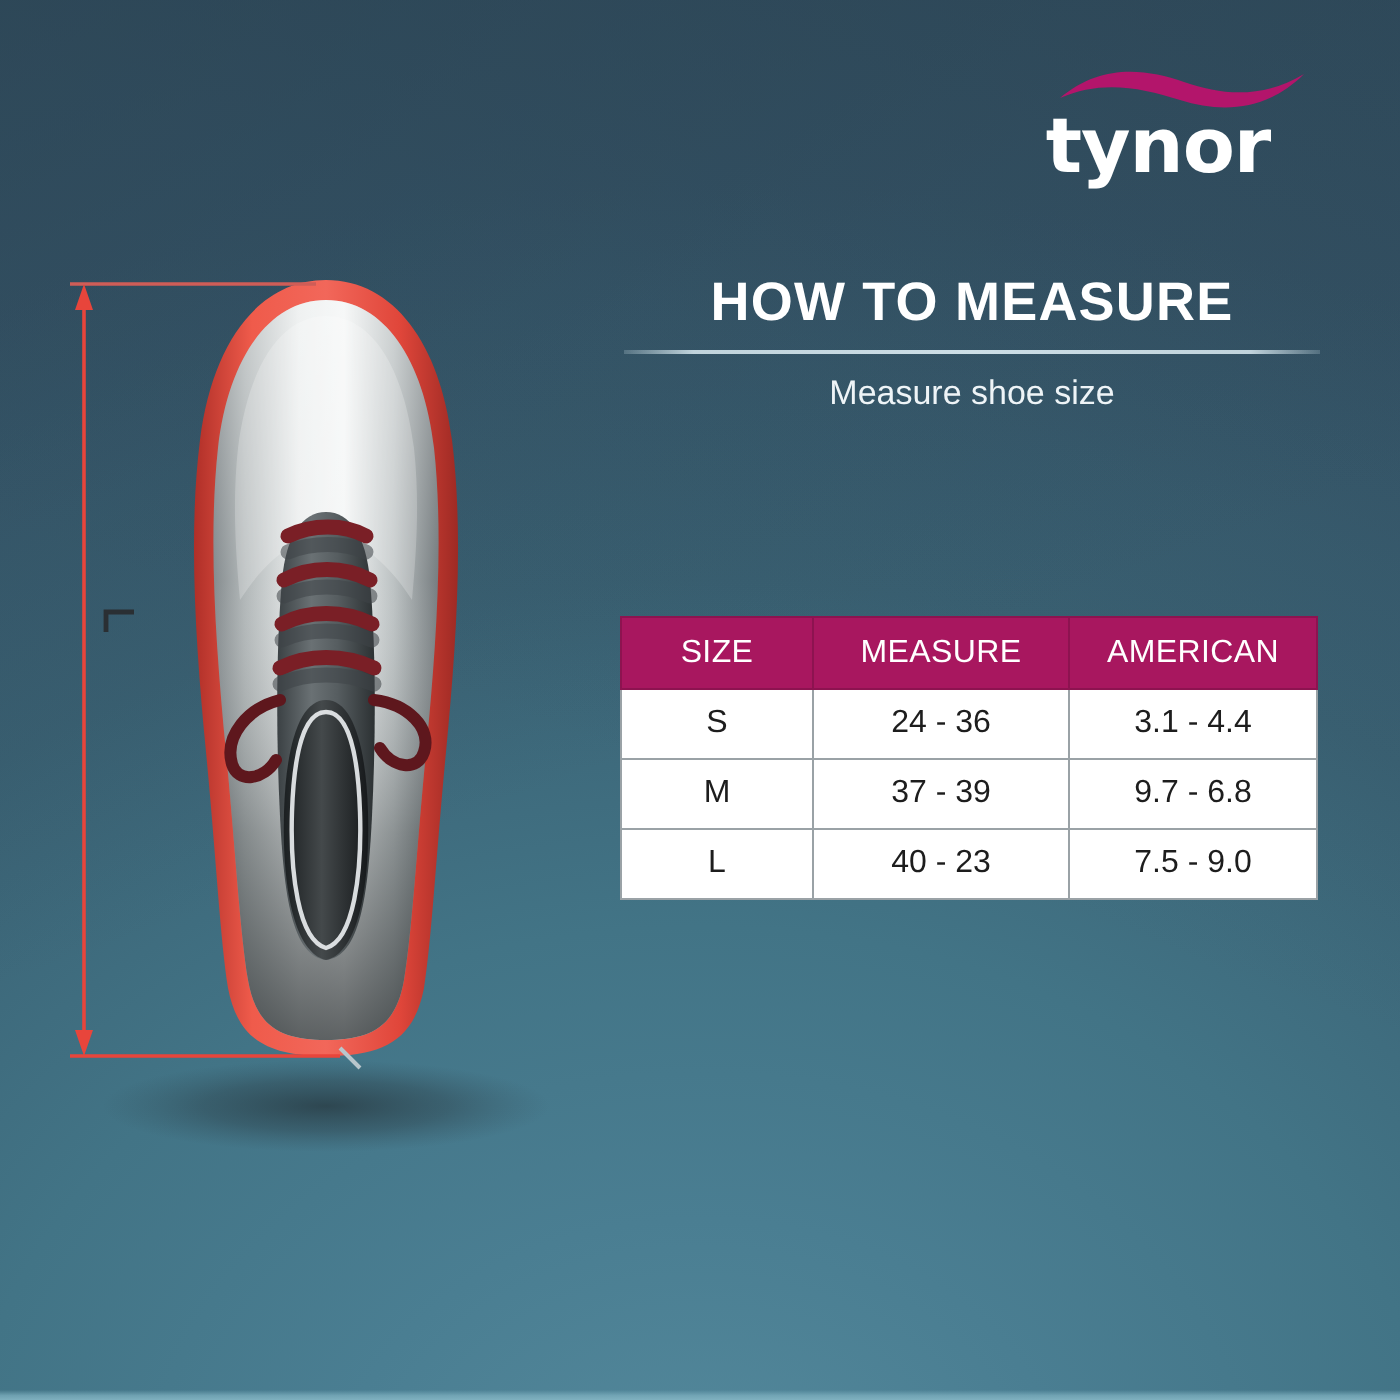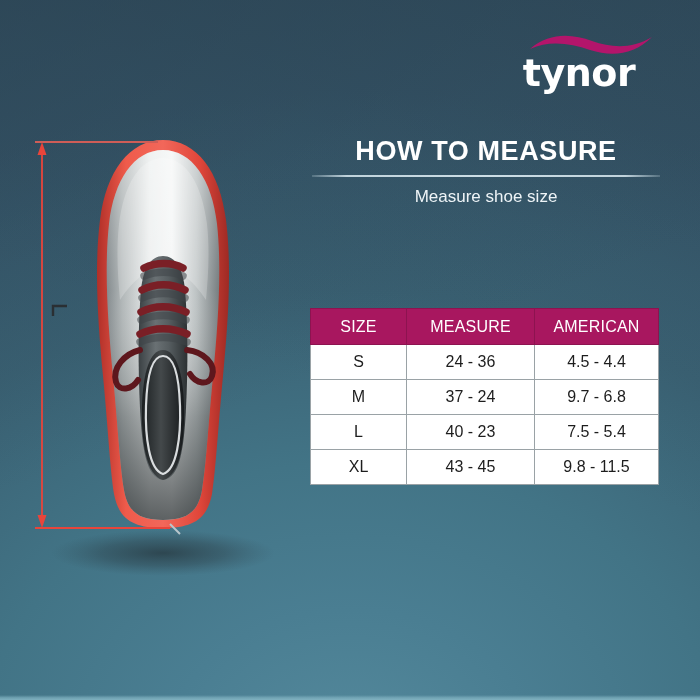--- a/index.html
+++ b/index.html
@@ -305,33 +305,28 @@
       <tr>
         <th class="col-size">SIZE</th>
         <th class="col-euro">MEASURE</th>
         <th class="col-amer">AMERICAN</th>
       </tr>
     </thead>
     <tbody>
       <tr>
         <td>S</td>
         <td>24 - 36</td>
-        <td>4.5 - 4.4</td>
+        <td>3.1 - 4.4</td>
       </tr>
       <tr>
         <td>M</td>
-        <td>37 - 24</td>
+        <td>37 - 39</td>
         <td>9.7 - 6.8</td>
       </tr>
       <tr>
         <td>L</td>
         <td>40 - 23</td>
-        <td>7.5 - 5.4</td>
-      </tr>
-      <tr>
-        <td>XL</td>
-        <td>43 - 45</td>
-        <td>9.8 - 11.5</td>
+        <td>7.5 - 9.0</td>
       </tr>
     </tbody>
   </table>
 
 </div>
 
 </body></html>

